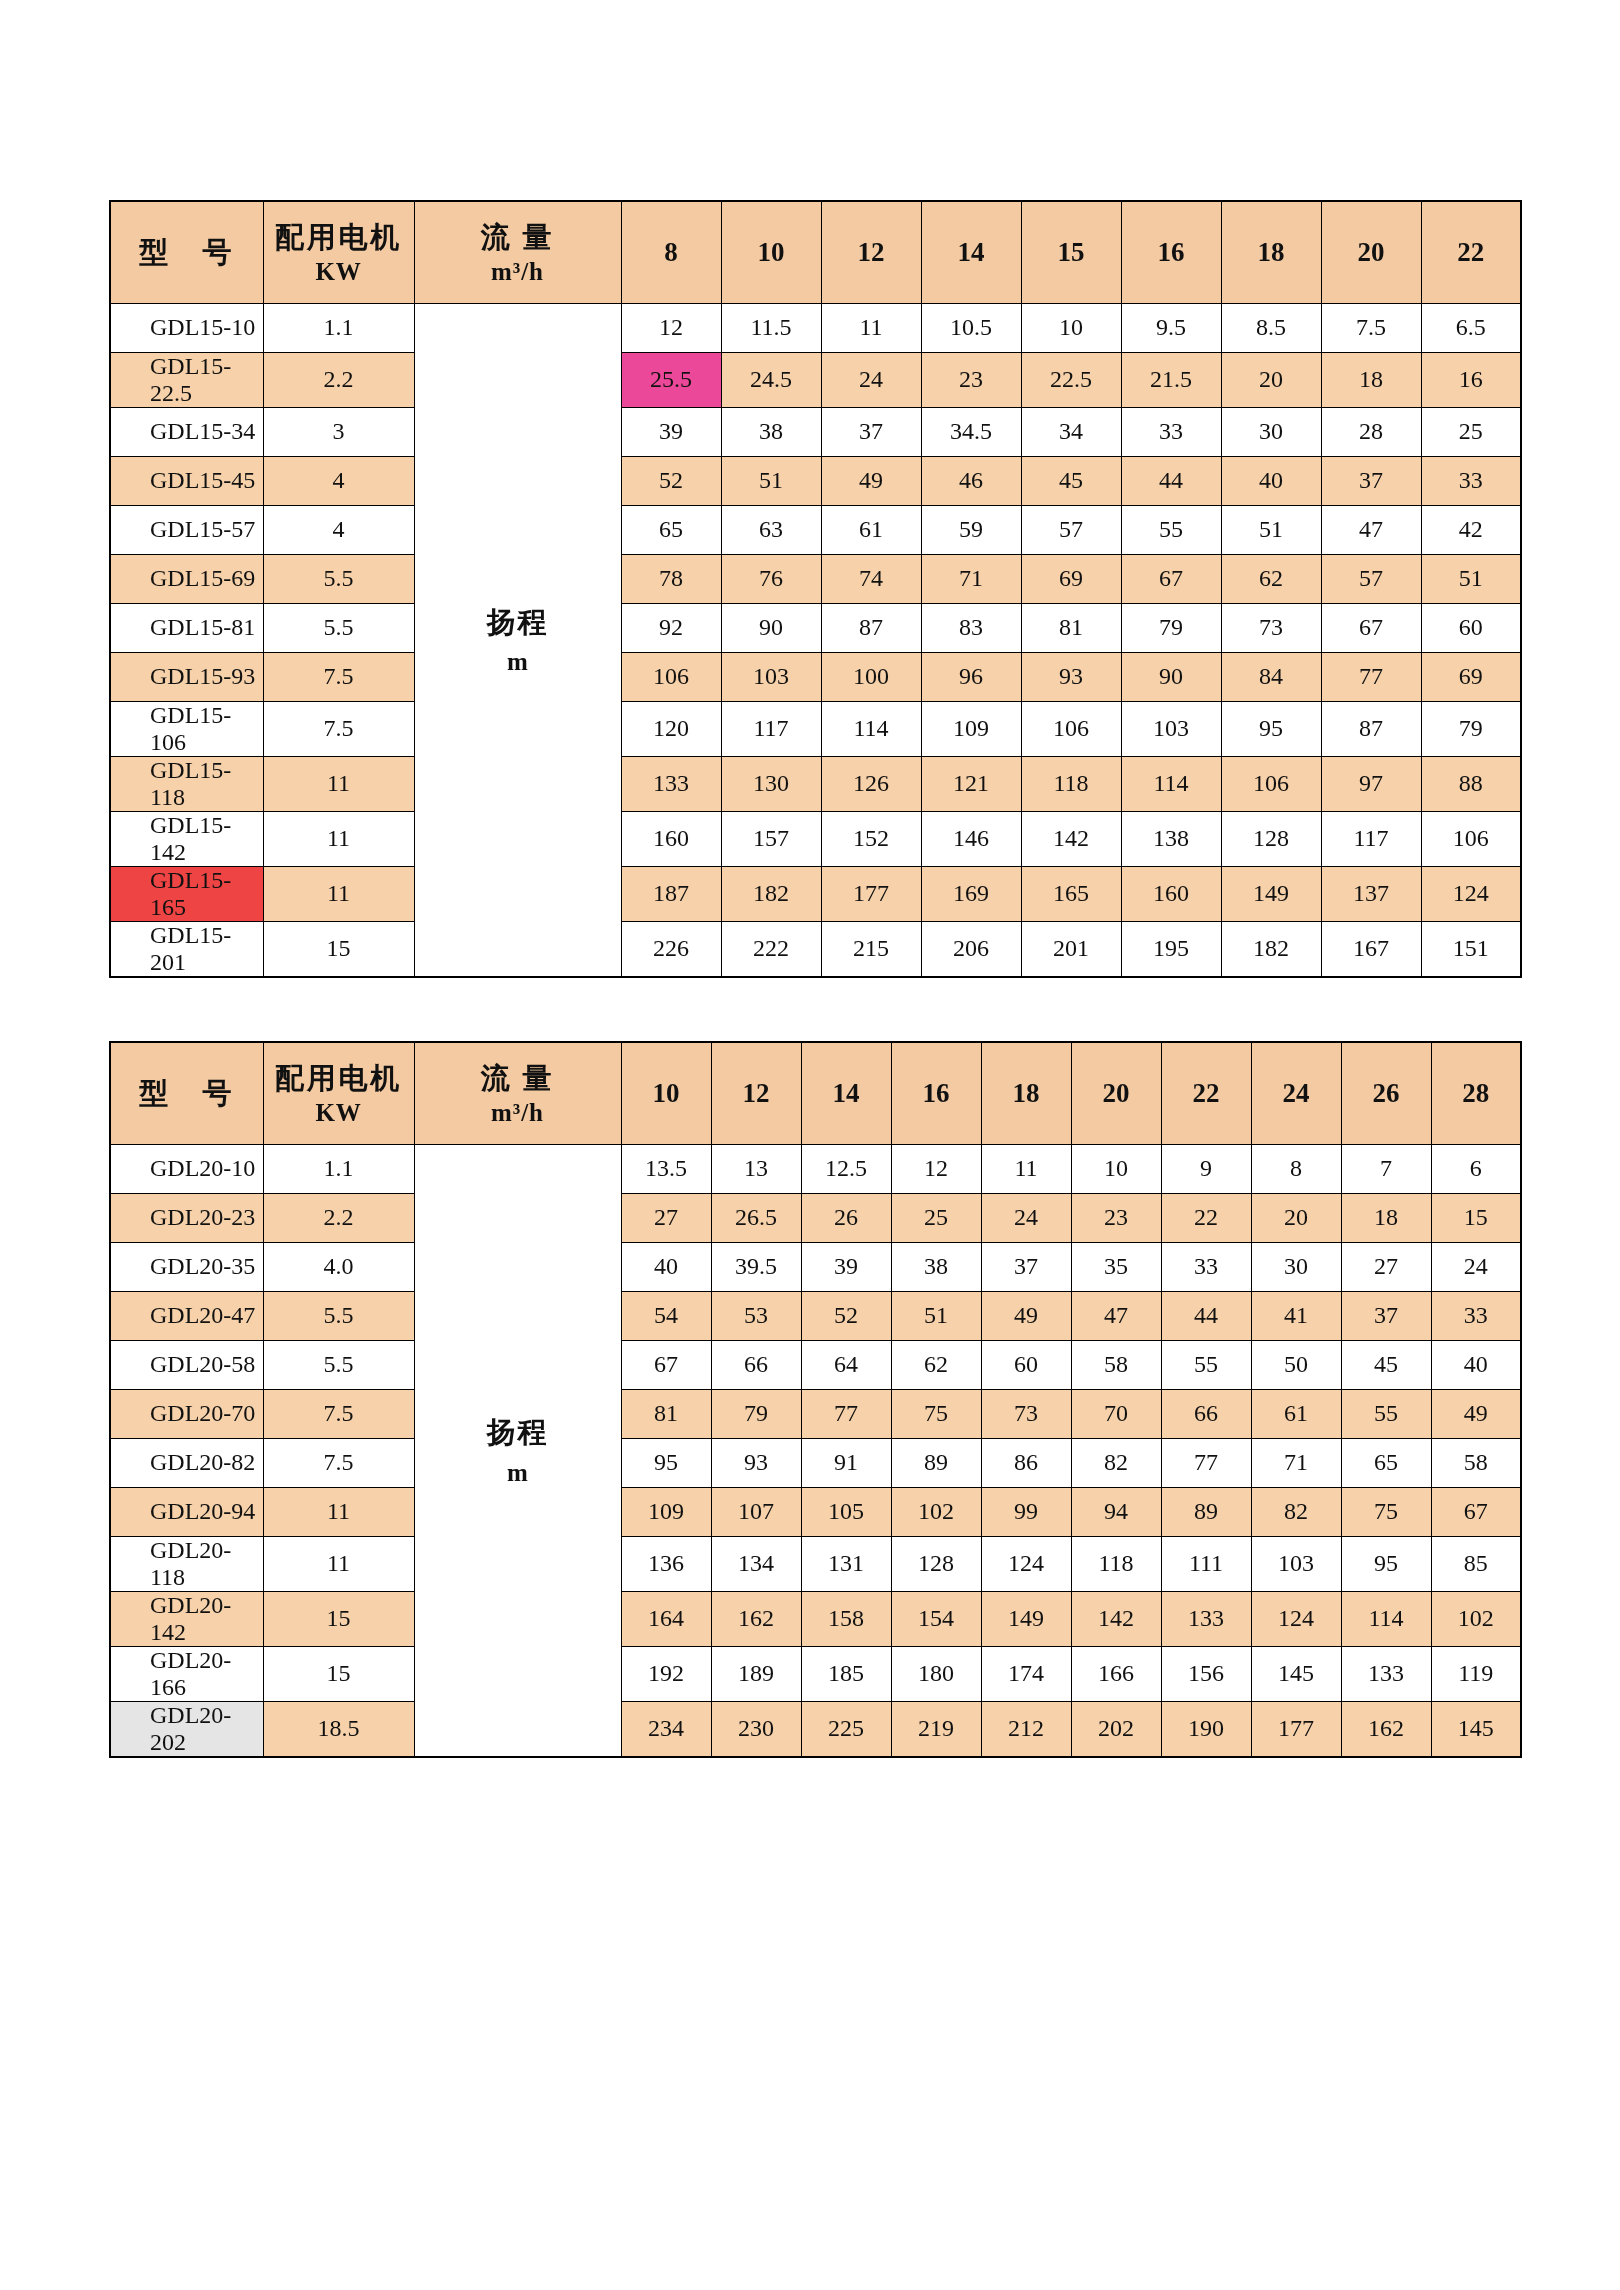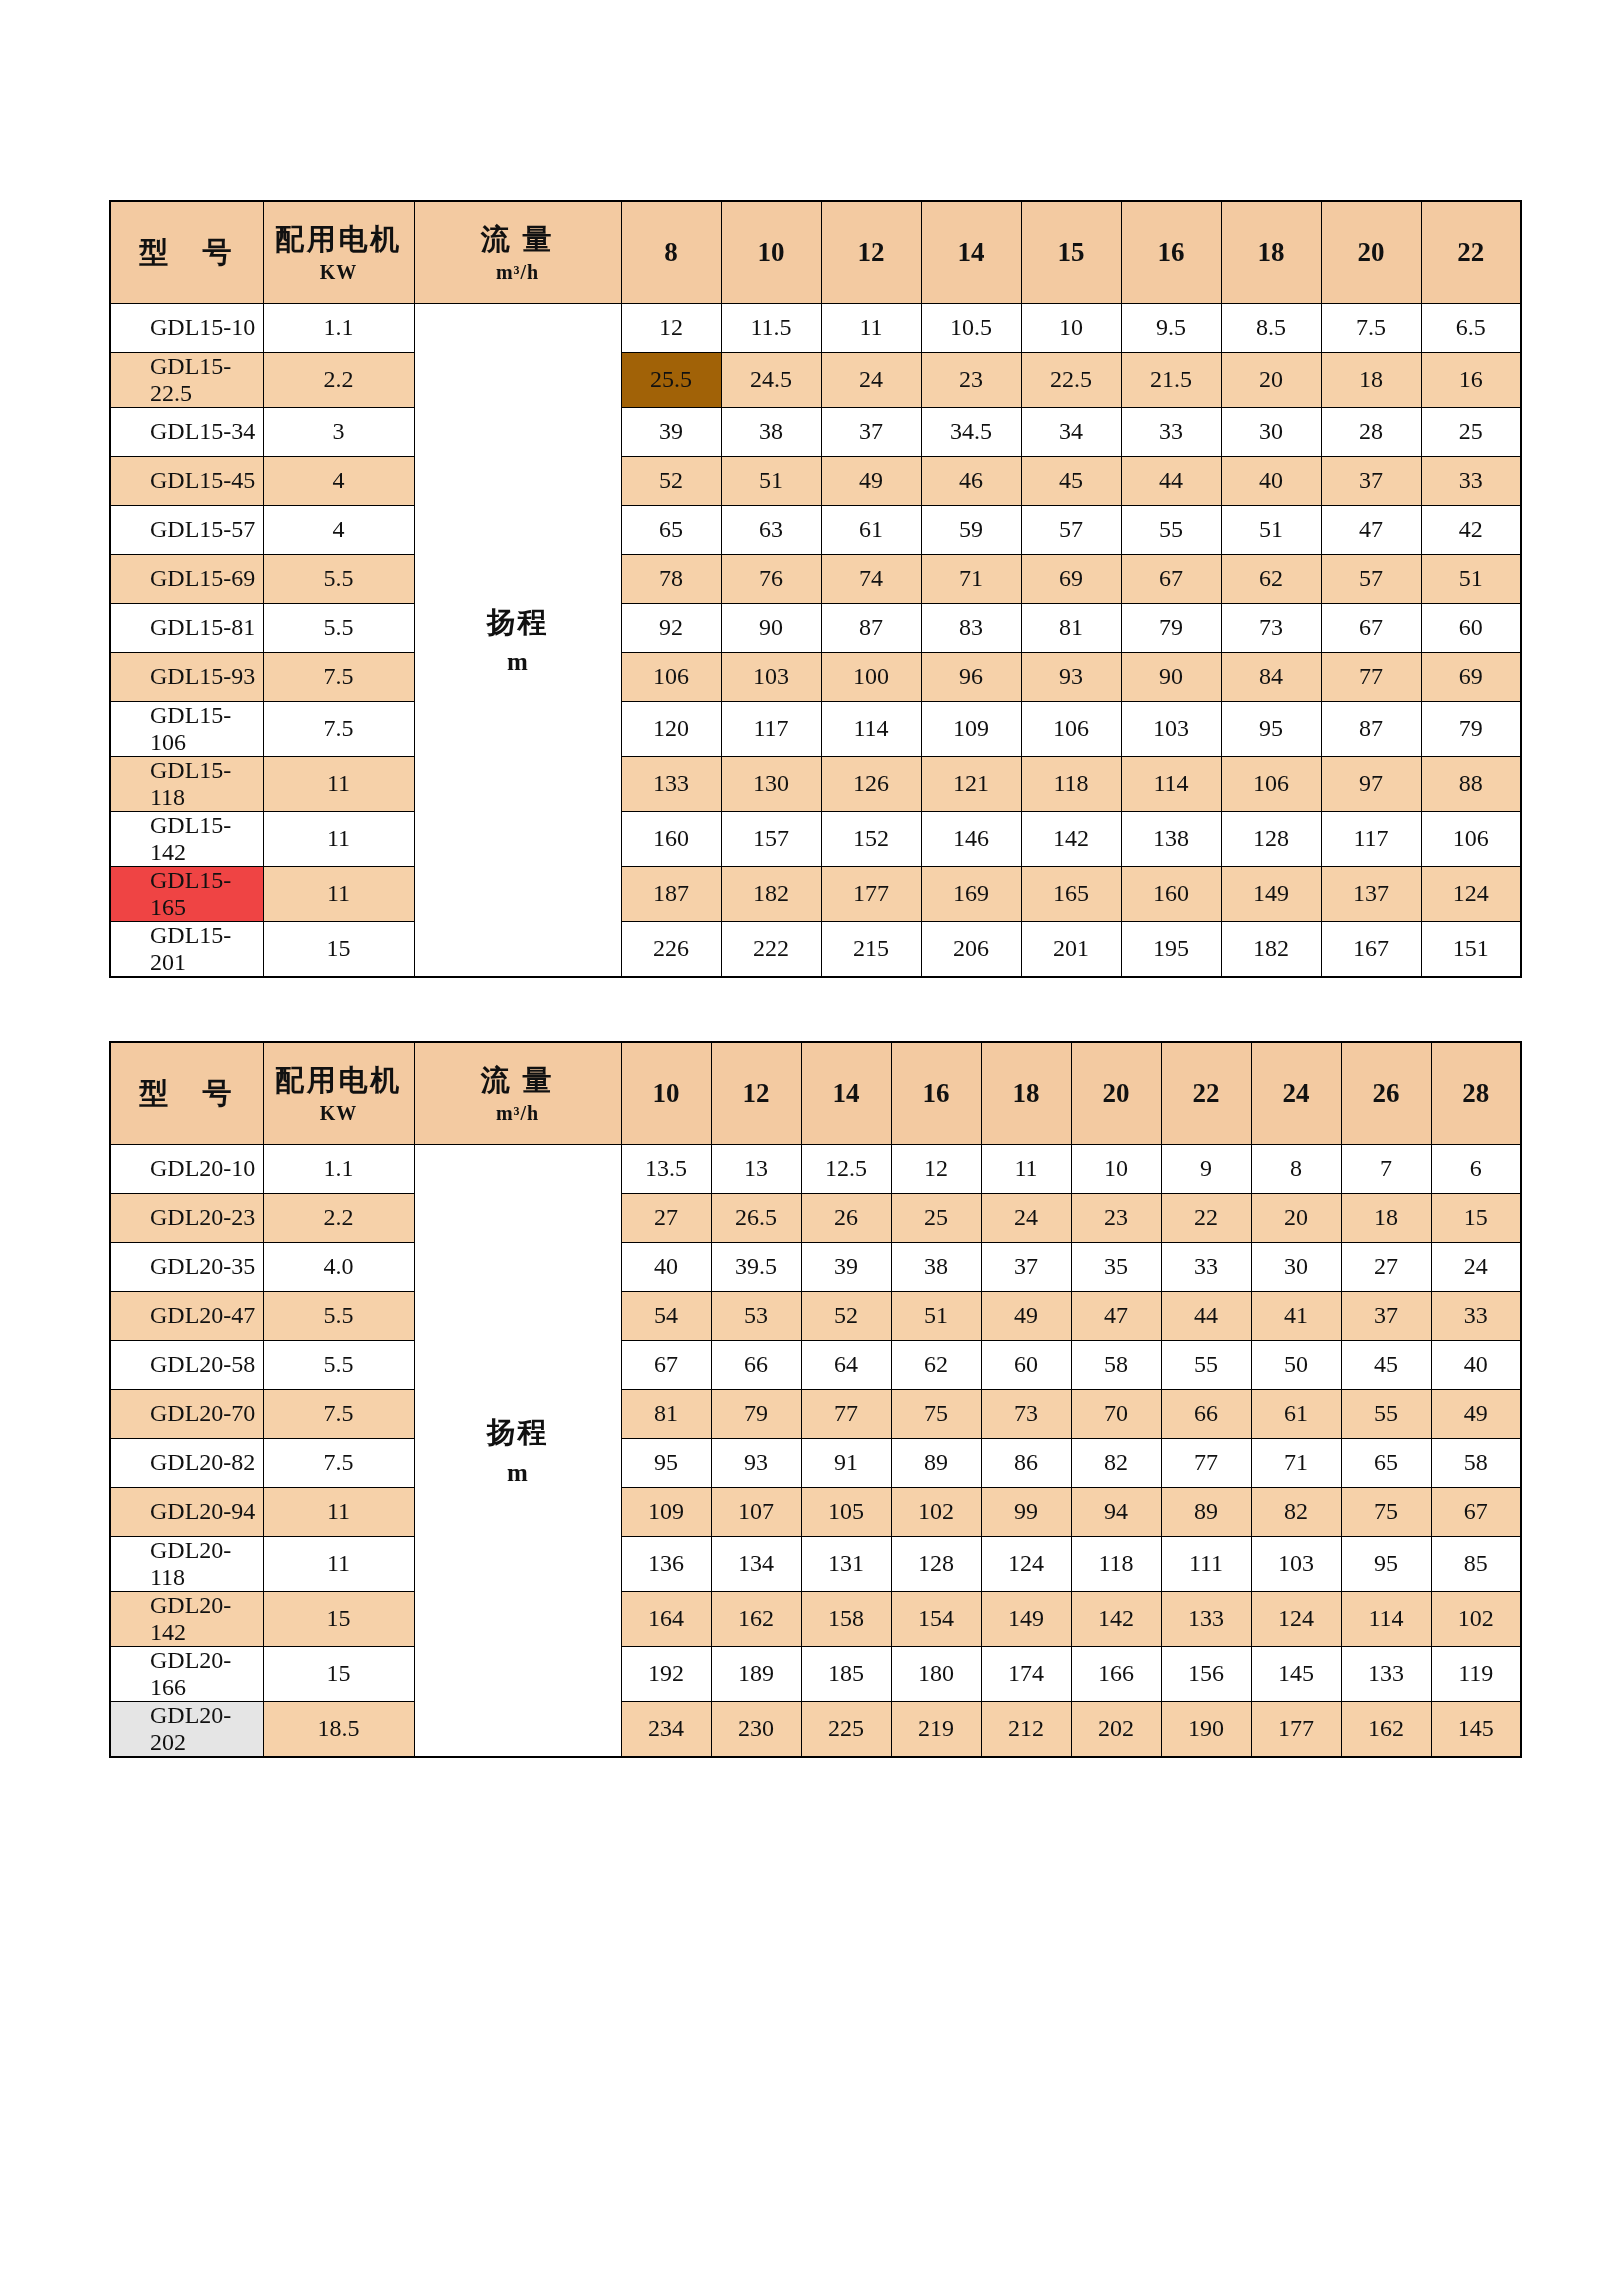--- a/index.html
+++ b/index.html
@@ -15,21 +15,21 @@
   #table-0 { top:200px;  width:1411px; height:753px; }
   #table-1 { top:1041px; width:1411px; height:703px; }
   th, td {
     border:1.8px solid #000; text-align:center; vertical-align:middle; padding:0;
     overflow:hidden;
   }
   thead tr { height:102px;font-family:Liberation Serif, serif; }
   tbody tr { height:49px; }
   th { font-weight:bold; }
   .th-cn   { font-size:29px; letter-spacing:2.7px; line-height:1.25; }
-  .th-sub  { font-size:20px; letter-spacing:0.9px; margin-top:3.6px; line-height:1.1; }
+  .th-sub  { font-size:25px; letter-spacing:0.9px; margin-top:3.6px; line-height:1.1; }
   .flow-num { font-size:27px; font-weight:bold; }
   td { font-size:24px; }
   td.model  { text-align:left; padding-left:39px; }
   td.merged { background:#ffffff; font-weight:bold; }
   .merged-cn   { font-size:29px; letter-spacing:1.8px; }
   .merged-unit { font-size:25px; margin-top:5.4px; }
 </style>
 </head>
 <body>
 
@@ -105,21 +105,21 @@
           <td class="val">10.5</td>
           <td class="val">10</td>
           <td class="val">9.5</td>
           <td class="val">8.5</td>
           <td class="val">7.5</td>
           <td class="val">6.5</td>
         </tr>
         <tr>
           <td class="model" style="background: rgb(246, 209, 169);">GDL15-22.5</td>
           <td class="kw" style="background: rgb(246, 209, 169);">2.2</td>
-          <td class="val" style="background: #a16207;">25.5</td>
+          <td class="val" style="background: #ec4899;">25.5</td>
           <td class="val" style="background: rgb(246, 209, 169);">24.5</td>
           <td class="val" style="background: rgb(246, 209, 169);">24</td>
           <td class="val" style="background: rgb(246, 209, 169);">23</td>
           <td class="val" style="background: rgb(246, 209, 169);">22.5</td>
           <td class="val" style="background: rgb(246, 209, 169);">21.5</td>
           <td class="val" style="background: rgb(246, 209, 169);">20</td>
           <td class="val" style="background: rgb(246, 209, 169);">18</td>
           <td class="val" style="background: rgb(246, 209, 169);">16</td>
         </tr>
         <tr>

